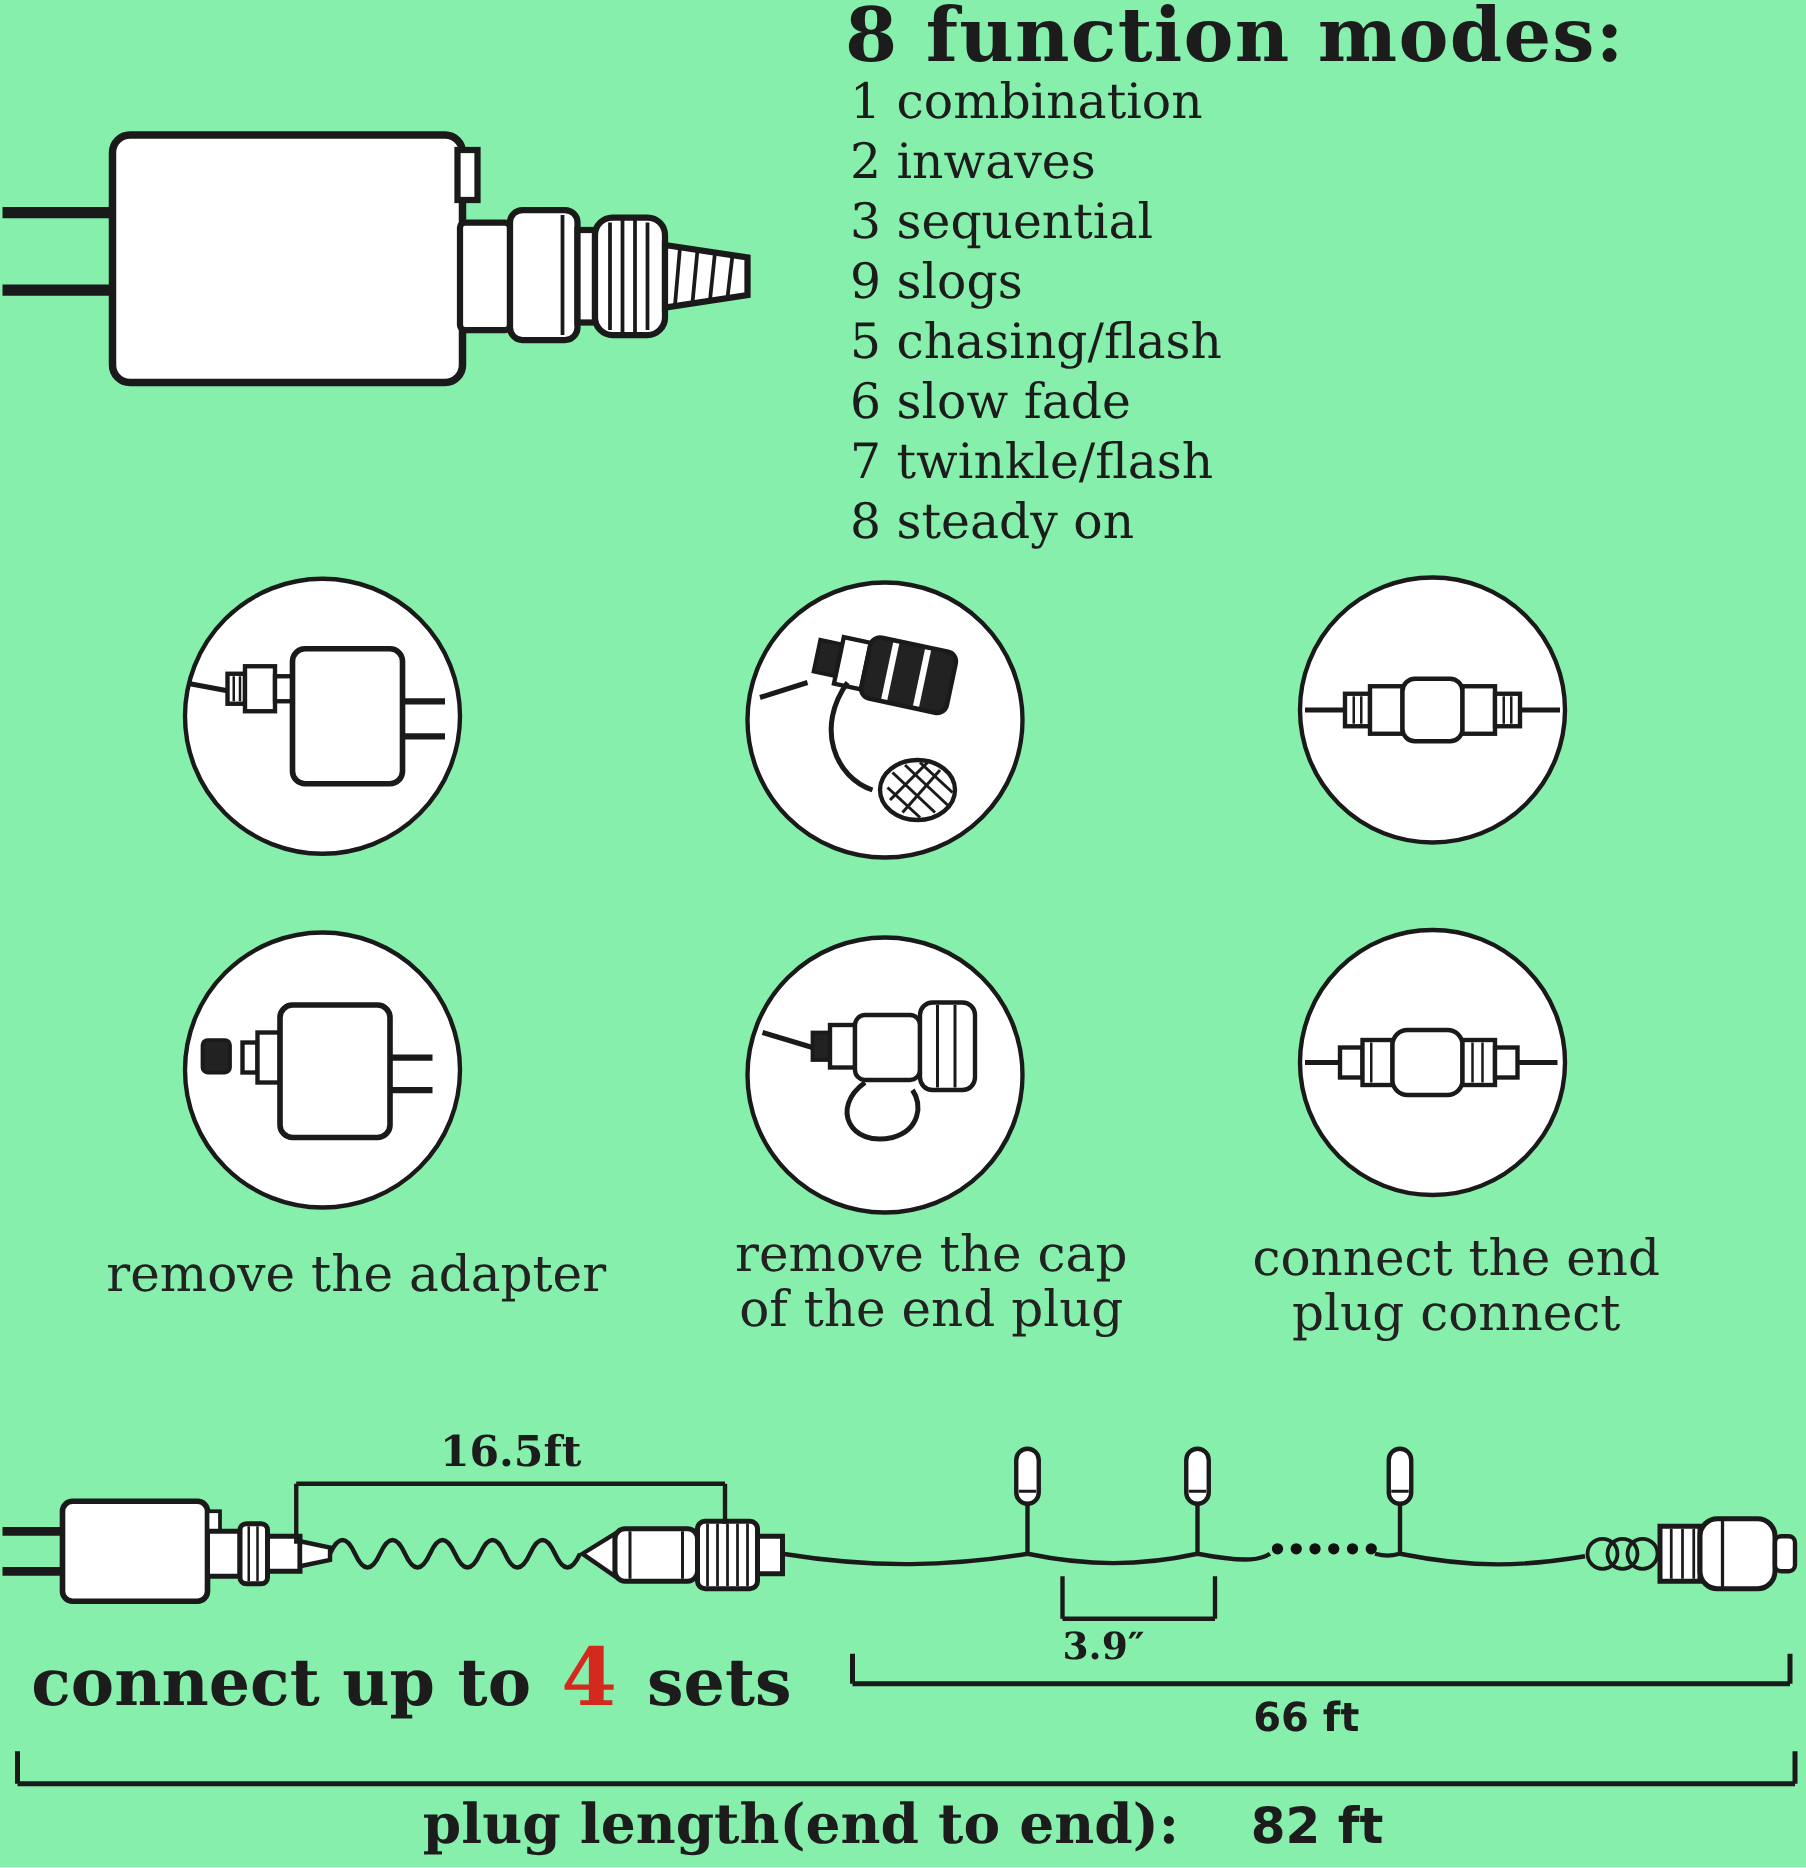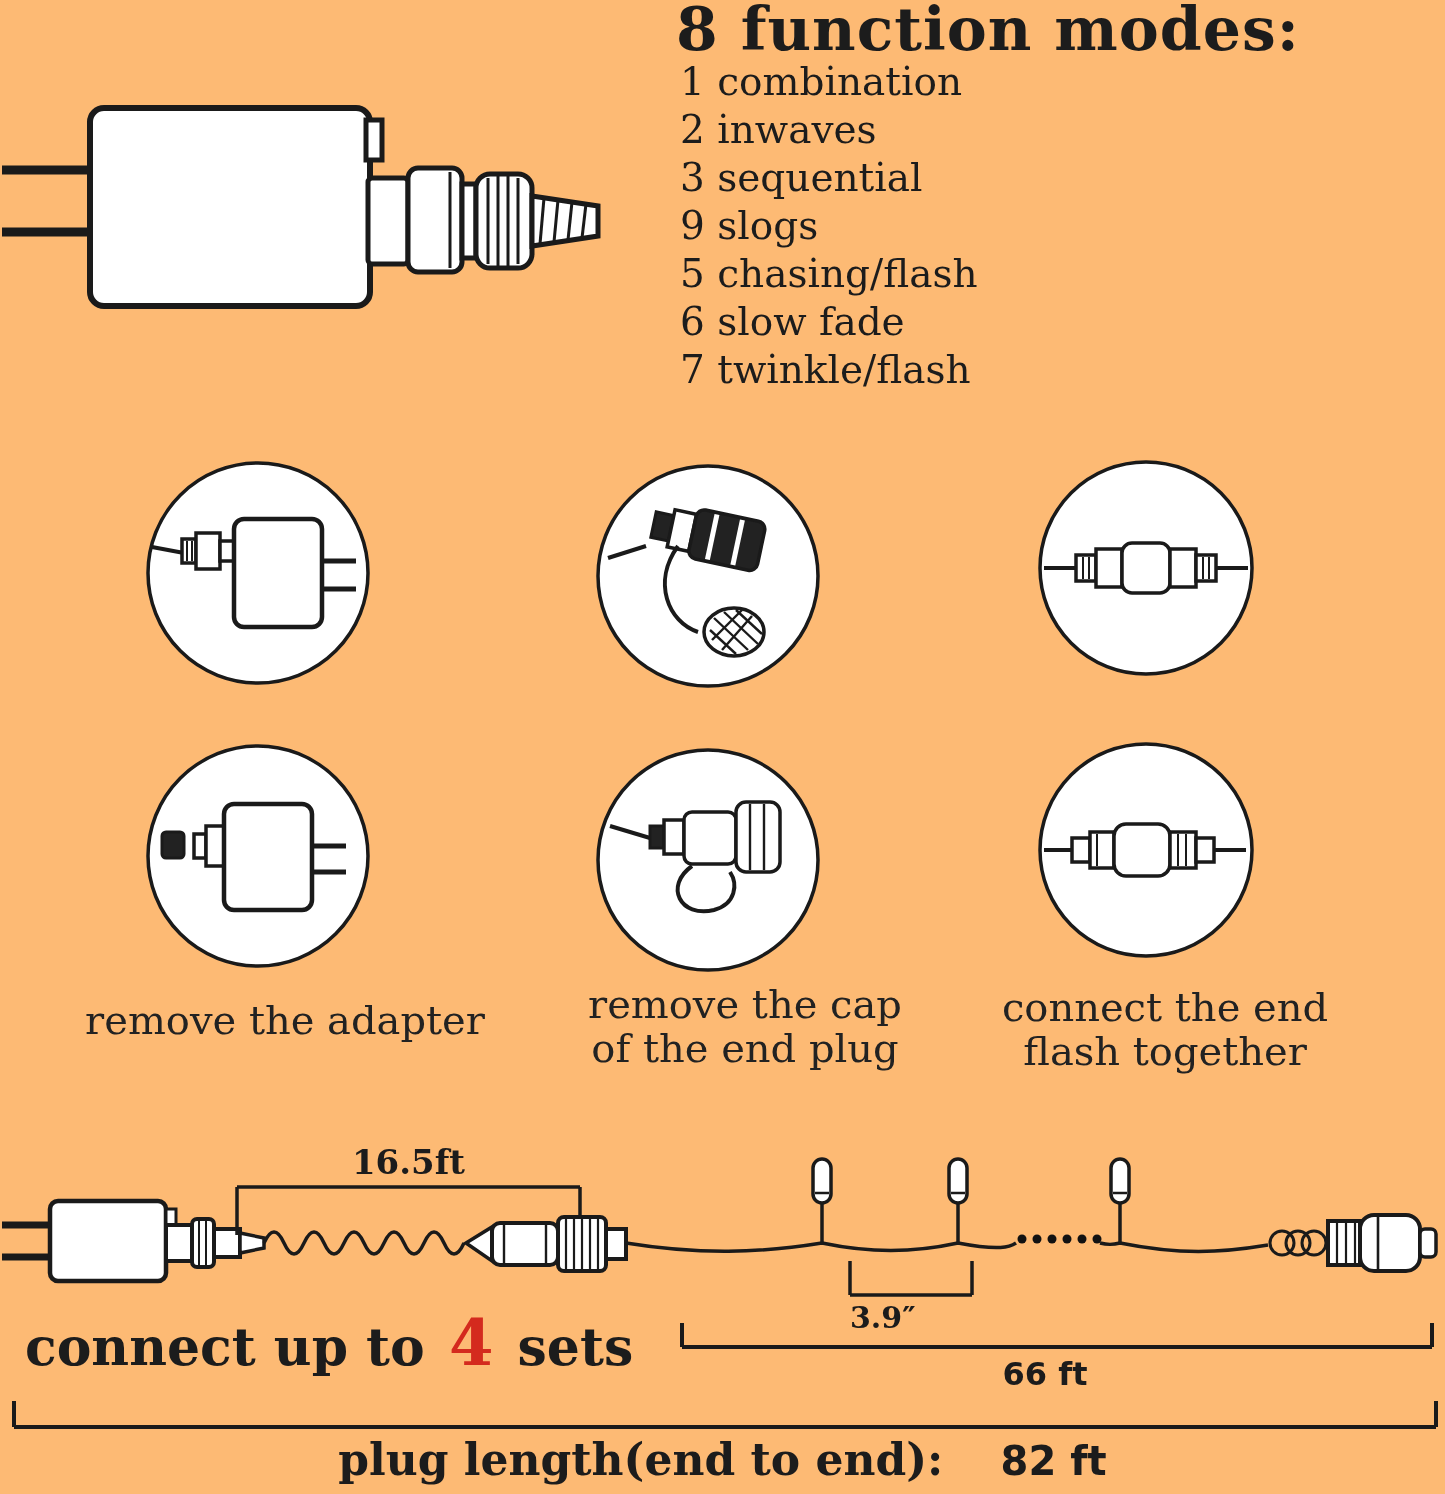--- a/index.html
+++ b/index.html
@@ -1,17 +1,17 @@
 <!DOCTYPE html>
 <html><head>
 <meta charset="utf-8">
 <style>
   html,body{margin:0;padding:0;background:#fff;}
   #stage{
-    position:relative;width:1445px;height:1494px;background:#fdba74;overflow:hidden;
+    position:relative;width:1445px;height:1494px;background:#86efac;overflow:hidden;
     font-family:"DejaVu Serif", "Liberation Serif", serif;color:#1c1c1c;
   }
   .abs{position:absolute;}
   .title{font-size:60px;font-weight:800;letter-spacing:1px;}
   .mode-item{font-size:39px;line-height:48px;white-space:nowrap;}
   .caption{font-size:40px;text-align:center;line-height:44px;color:#222;}
   .meas{font-weight:700;white-space:nowrap;}
   .m-165{font-size:34px;}
   .m-39{font-size:30px;}
   .m-66{font-size:32px;font-family:"DejaVu Sans","Liberation Sans",sans-serif;}
@@ -56,20 +56,21 @@
 
   <div class="abs title" style="left:676px;top:-6px;">8 function modes:</div>
   <div class="abs" style="left:680px;top:58px;">
     <div class="mode-item">1 combination</div>
     <div class="mode-item">2 inwaves</div>
     <div class="mode-item">3 sequential</div>
     <div class="mode-item">9 slogs</div>
     <div class="mode-item">5 chasing/flash</div>
     <div class="mode-item">6 slow fade</div>
     <div class="mode-item">7 twinkle/flash</div>
+    <div class="mode-item">8 steady on</div>
   </div>
 
   <svg class="abs" style="left:140px;top:455px;" width="236" height="236" viewBox="-118 -118 236 236">
     <circle class="fw" r="110" stroke-width="3.5"></circle>
     <line class="ln" x1="-106" y1="-26" x2="-74" y2="-20" stroke-width="4"></line>
     <rect class="fw" x="-76" y="-34" width="14" height="24" stroke-width="3.5"></rect>
     <line class="ln" x1="-71" y1="-32" x2="-71" y2="-12" stroke-width="2"></line>
     <line class="ln" x1="-66" y1="-32" x2="-66" y2="-12" stroke-width="2"></line>
     <rect class="fw" x="-62" y="-40" width="24" height="36" stroke-width="3.5"></rect>
     <rect class="fw" x="-38" y="-32" width="14" height="20" stroke-width="3.5"></rect>
@@ -151,21 +152,21 @@
     <line class="ln" x1="68" y1="0" x2="100" y2="0" stroke-width="4"></line>
   </svg>
 
   <div class="abs caption" style="left:40px;top:998px;width:490px;">remove the adapter</div>
   <div class="abs" style="left:520px;top:982px;width:450px;">
     <div class="caption">remove the cap</div>
     <div class="caption">of the end plug</div>
   </div>
   <div class="abs" style="left:945px;top:985px;width:440px;">
     <div class="caption">connect the end</div>
-    <div class="caption">flash together</div>
+    <div class="caption">plug connect</div>
   </div>
 
   <svg class="abs" style="left:0px;top:1135px;" width="1445" height="359" viewBox="0 0 1445 359">
 
     <g>
       <line class="ln" x1="2" y1="90" x2="50" y2="90" stroke-width="7"></line>
       <line class="ln" x1="2" y1="122" x2="50" y2="122" stroke-width="7"></line>
       <rect class="fw" x="50" y="66" width="116" height="80" rx="8" stroke-width="4.5"></rect>
       <rect class="fw" x="166" y="74" width="10" height="18" stroke-width="3"></rect>
       <rect class="fw" x="166" y="90" width="26" height="36" stroke-width="4"></rect>

